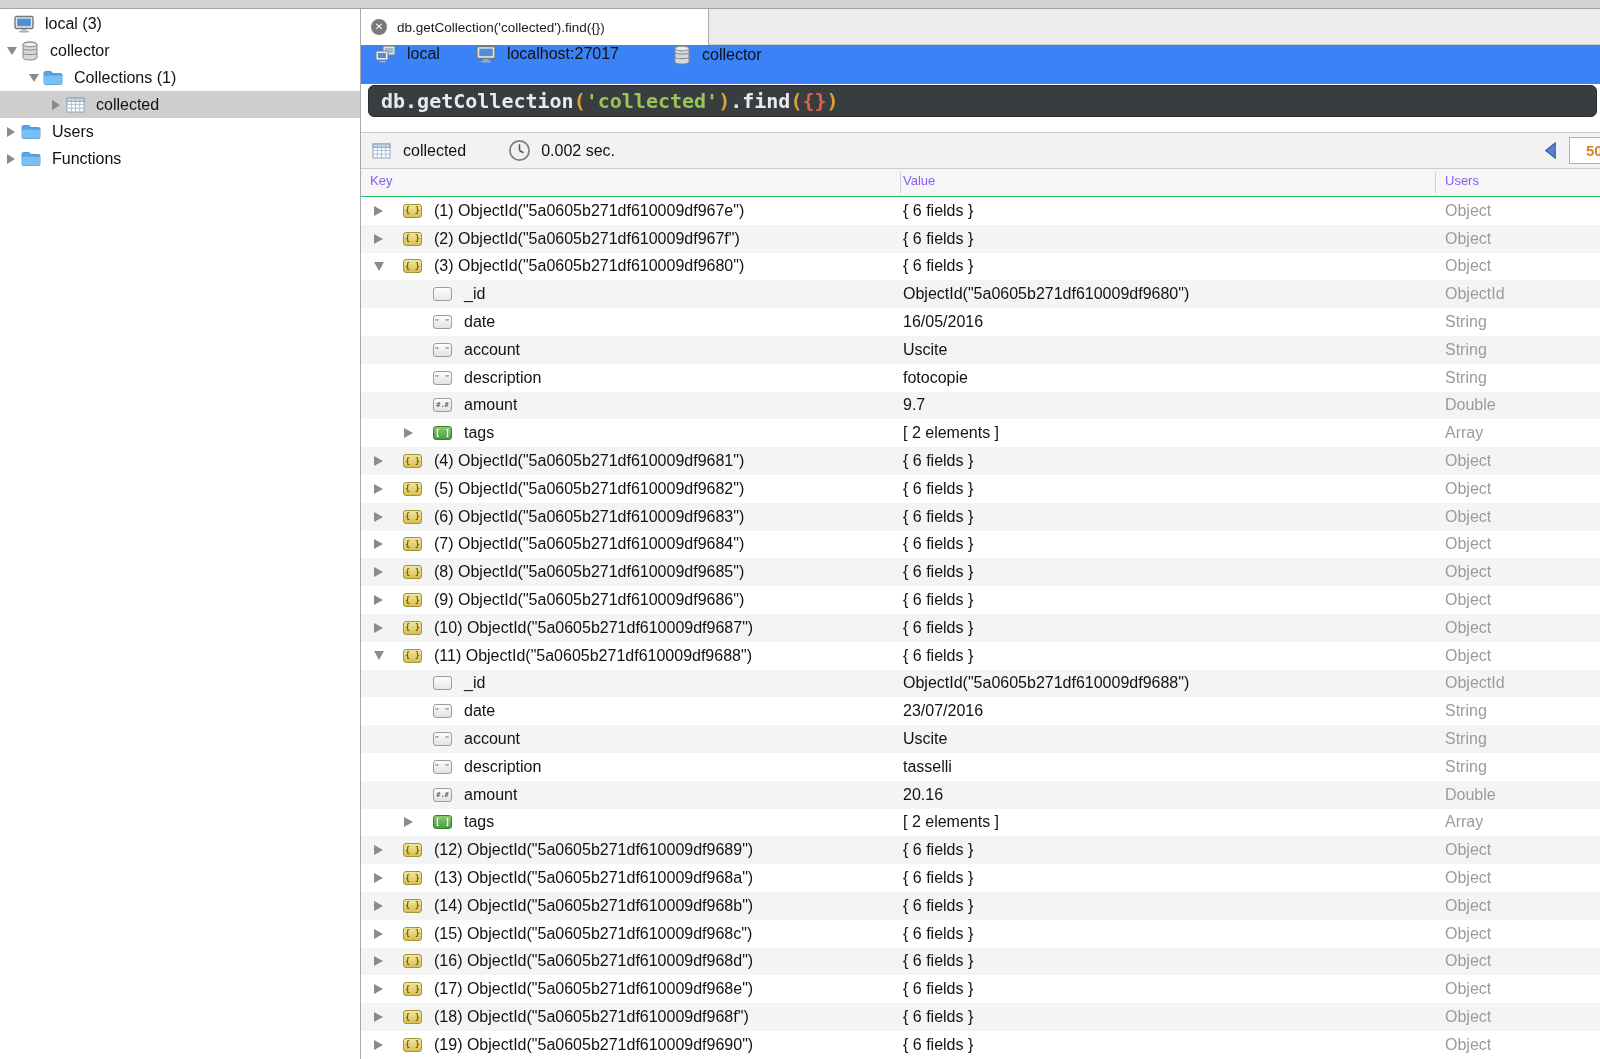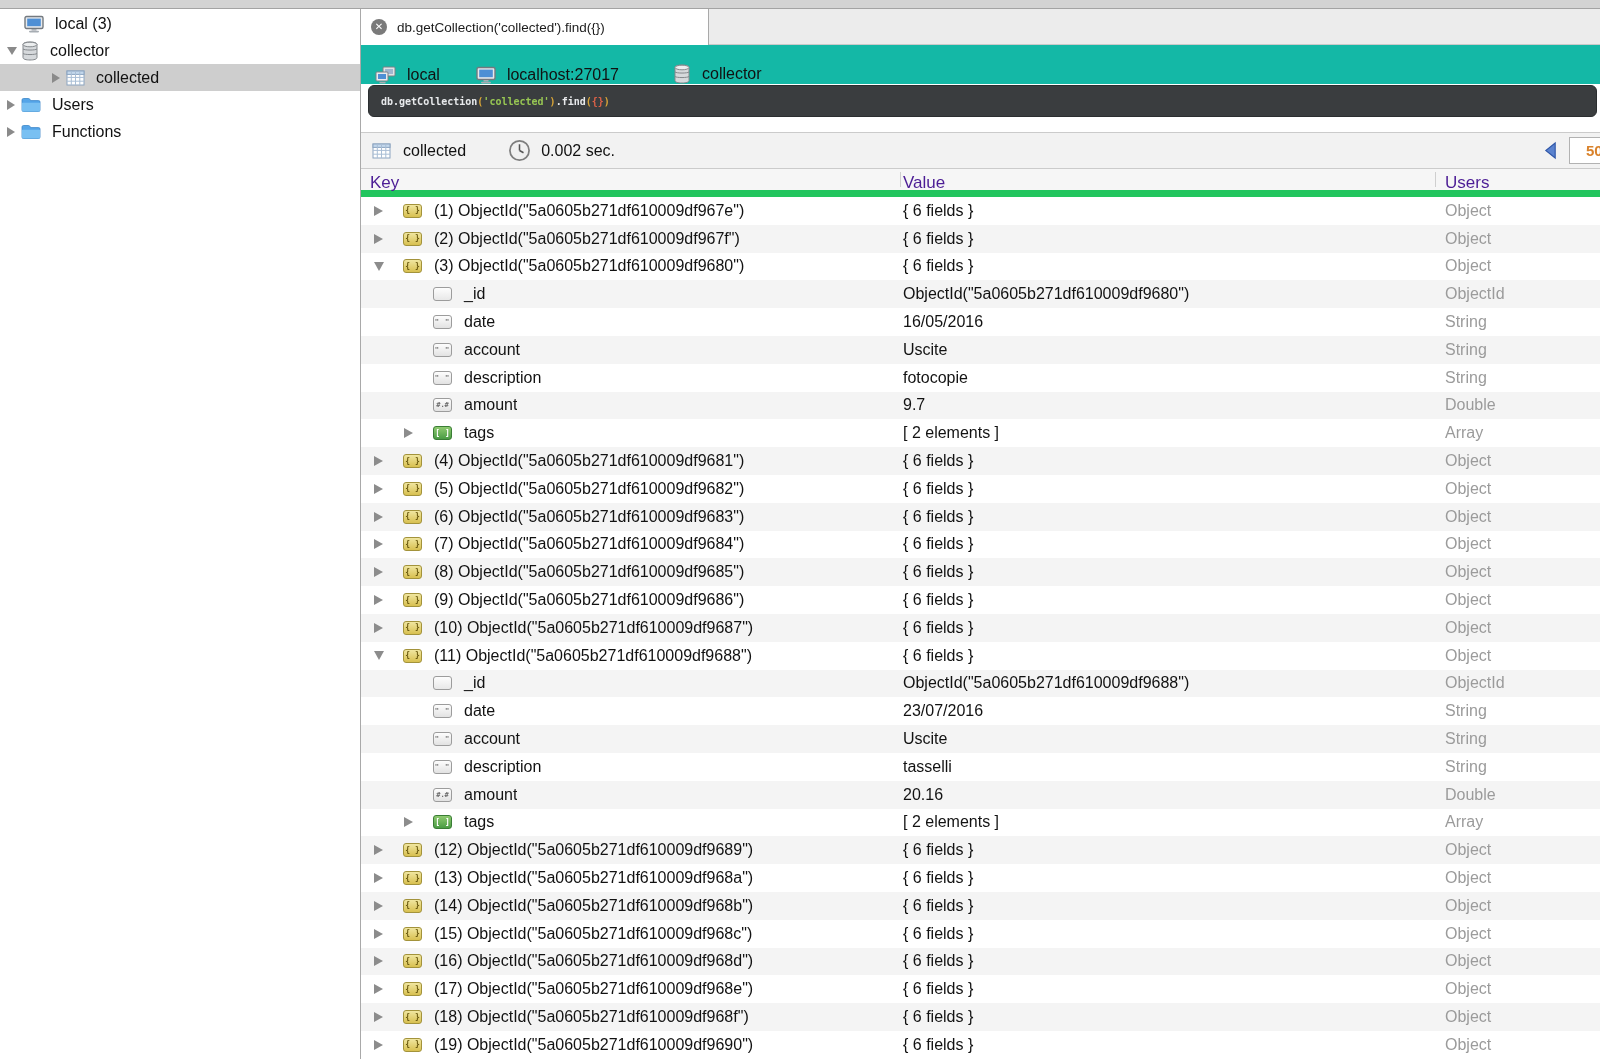--- a/index.html
+++ b/index.html
@@ -21,35 +21,35 @@
   .ic{display:inline-flex;align-items:center;justify-content:center;flex:none}
 
   
   .main{position:absolute;left:361px;top:9px;right:0;bottom:0;overflow:hidden;background:#fff}
   .tabbar{height:36px;background:#ececec;border-bottom:1px solid #c9c9c9;position:relative;box-sizing:border-box}
   .tab{position:absolute;left:0;top:0;height:36px;width:348px;background:#fff;border-right:1px solid #a9a9a9;box-sizing:border-box;display:flex;align-items:center;gap:10px;padding:0 10px;z-index:2}
   .tab-close{width:16px;height:16px;border-radius:50%;background:#7a7a7a;color:#fff;flex:none;display:flex;align-items:center;justify-content:center;font-size:10px;line-height:1;cursor:default}
   .tab-close::before{content:"\2715"}
   .tab-title{font-size:13.5px;color:#1c1c1c;white-space:nowrap}
 
-  .breadcrumb{height:39px;background:#14b8a6;display:flex;align-items:flex-end;font-size:16px}
+  .breadcrumb{height:39px;background:#3b82f6;display:flex;align-items:flex-start;font-size:16px}
   .bc-item{display:flex;align-items:center;gap:11px;white-space:nowrap}
 
   .query-row{height:35px;background:#fff}
-  .query-bar{margin-left:7px;margin-top:1px;height:32px;width:1229px;box-sizing:border-box;background:#3a3d3f;border:1px solid #2b2e30;border-radius:6px;display:flex;align-items:center;padding:0 12px;font-family:"DejaVu Sans Mono","Liberation Mono",monospace;font-size:10px;font-weight:bold;white-space:pre}
+  .query-bar{margin-left:7px;margin-top:1px;height:32px;width:1229px;box-sizing:border-box;background:#3a3d3f;border:1px solid #2b2e30;border-radius:6px;display:flex;align-items:center;padding:0 12px;font-family:"DejaVu Sans Mono","Liberation Mono",monospace;font-size:20px;font-weight:bold;white-space:pre}
 
   .toolbar-gap{height:12px;background:#fff}
   .toolbar{height:37px;box-sizing:border-box;background:#f2f2f2;border-top:1px solid #cbcbcb;border-bottom:1px solid #cbcbcb;display:flex;align-items:center;padding-left:11px;font-size:16px}
   .tl-label{margin-left:12px}
   .clock-wrap{margin-left:42px}
   .time-label{margin-left:10px}
   .toolbar-right{margin-left:auto;margin-right:-25px;display:flex;align-items:center}
   .page-box{width:56px;height:27px;box-sizing:border-box;margin-left:11px;background:#fff;border:1px solid #b2b2b2;display:flex;align-items:center;padding-left:16px;font-size:15px;font-weight:bold}
 
-  .grid-header{height:28px;box-sizing:border-box;background:#f6f6f6;border-bottom:7px solid #22c55e;position:relative;font-size:17px;color:#4c1d95}
+  .grid-header{height:28px;box-sizing:border-box;background:#f6f6f6;border-bottom:1px solid #22c55e;position:relative;font-size:13px;color:#8b5cf6}
   .gh{position:absolute;top:4px}
   .gh-key{left:9px}.gh-value{left:542px}.gh-type{left:1084px}
   .gh-div{position:absolute;top:3px;bottom:3px;width:1px;background:#cfcfcf}
   .gh-div1{left:539px}.gh-div2{left:1074px}
 
   .rows{position:relative}
   .row{height:27.8px;position:relative;display:flex;align-items:center;font-size:16px;color:#121212}
   .row:nth-child(even){background:#f4f4f4}
   .cell-key{display:flex;align-items:center;white-space:nowrap;overflow:hidden}
   .exp{width:14px;margin-right:15px;flex:none;display:flex;align-items:center}
@@ -69,21 +69,21 @@
   .b-number{background:linear-gradient(#fdfdfd,#e2e2e2);border:1px solid #9c9c9c;color:#6a6a6a;font-size:7px}
   .b-objectid{background:linear-gradient(#fdfdfd,#e8e8e8);border:1px solid #9c9c9c}
 </style>
 </head>
 <body>
 
 <div class="top-strip"></div>
 
 <aside class="sidebar">
   <div id="sidebar-tree">
-      <div class="s-item" style="padding-left: 10px;">
+      <div class="s-item" style="">
         <span class="s-arrow none"></span>
         <span class="ic">
           <svg width="20" height="18" viewBox="0 0 20 18">
             <rect x="1" y="1.5" width="18" height="12" rx="1.5" fill="#e6e9ec" stroke="#73797f" stroke-width="1.4"></rect>
             <rect x="3.2" y="3.6" width="13.6" height="7.6" fill="#4e8fd5"></rect>
             <rect x="7.5" y="14" width="5" height="1.6" fill="#a7adb3"></rect>
             <rect x="5" y="15.8" width="10" height="1.6" rx="0.8" fill="#a7adb3"></rect>
           </svg>
         </span>
         <span class="s-label">local (3)</span>
@@ -92,20 +92,30 @@
         <span class="s-arrow expanded"></span>
         <span class="ic">
           <svg width="18" height="20" viewBox="0 0 18 20">
             <path d="M2 3.5 C2 1.8 5 1 9 1 C13 1 16 1.8 16 3.5 L16 16.5 C16 18.2 13 19 9 19 C5 19 2 18.2 2 16.5 Z" fill="#d6d9dc" stroke="#85898d"></path>
             <ellipse cx="9" cy="3.5" rx="7" ry="2.3" fill="#eceeef" stroke="#85898d"></ellipse>
             <path d="M2 8 C3.5 9.4 14.5 9.4 16 8" fill="none" stroke="#85898d"></path>
             <path d="M2 12.5 C3.5 13.9 14.5 13.9 16 12.5" fill="none" stroke="#85898d"></path>
           </svg>
         </span>
         <span class="s-label">collector</span>
+      </div>
+      <div class="s-item" style="padding-left: 29px;">
+        <span class="s-arrow expanded"></span>
+        <span class="ic">
+          <svg width="20" height="16" viewBox="0 0 20 16">
+            <path d="M1 3 Q1 1.5 2.5 1.5 L7.5 1.5 Q8.5 1.5 9 2.5 L9.6 3.6 L17.5 3.6 Q19 3.6 19 5 L19 13 Q19 14.5 17.5 14.5 L2.5 14.5 Q1 14.5 1 13 Z" fill="#55a5e8" stroke="#3c87c8" stroke-width="0.8"></path>
+            <path d="M1 5.8 L19 5.8 L19 13 Q19 14.5 17.5 14.5 L2.5 14.5 Q1 14.5 1 13 Z" fill="#79c0f2"></path>
+          </svg>
+        </span>
+        <span class="s-label">Collections (1)</span>
       </div>
       <div class="s-item selected" style="padding-left: 52px;">
         <span class="s-arrow collapsed"></span>
         <span class="ic">
           <svg width="19" height="16" viewBox="0 0 19 16">
             <rect x="1" y="1" width="17" height="14" fill="#fff" stroke="#8ba4c0"></rect>
             <rect x="1" y="1" width="17" height="3.4" fill="#c3d7ec" stroke="#8ba4c0"></rect>
             <path d="M5.3 1 V15 M9.5 1 V15 M13.8 1 V15 M1 7.4 H18 M1 11.2 H18" stroke="#a9bed5" fill="none"></path>
           </svg>
         </span>

